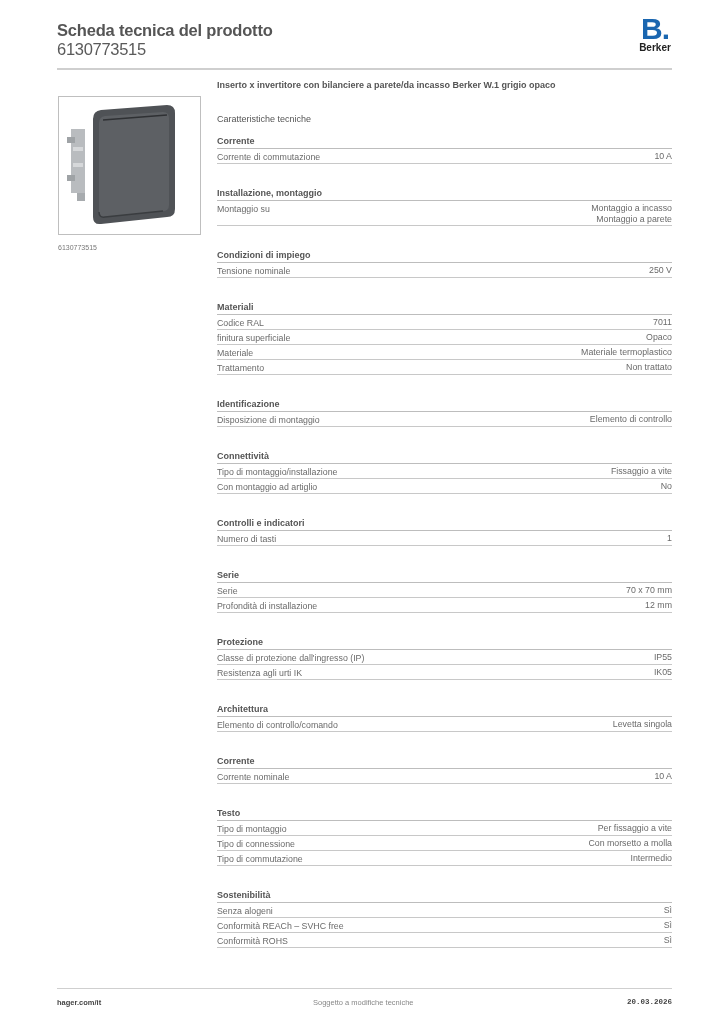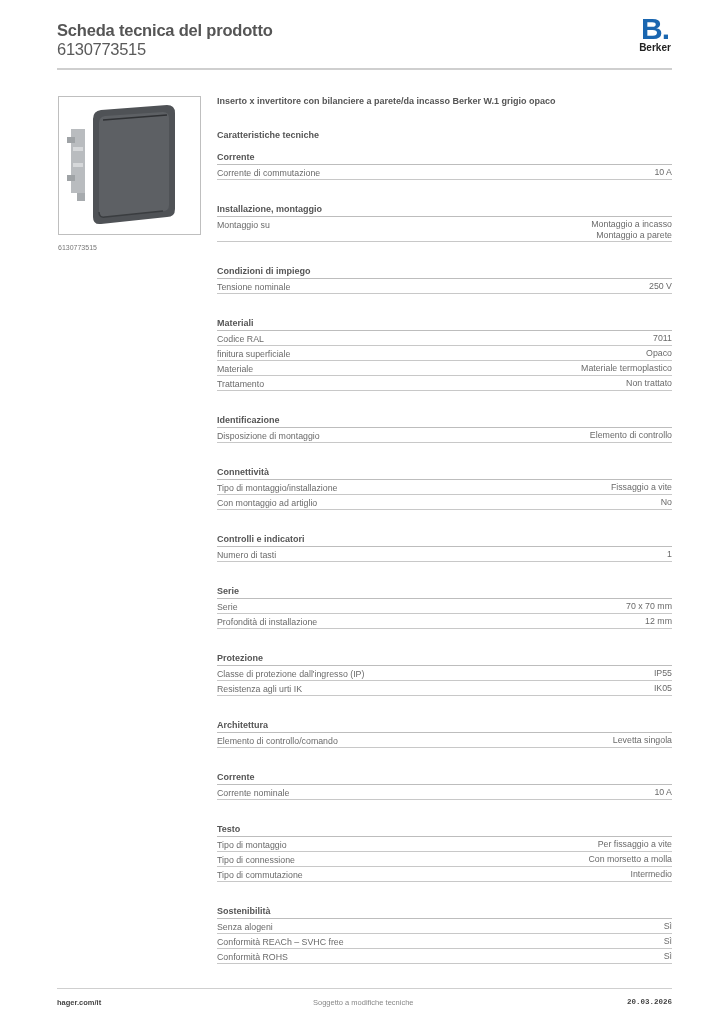--- a/index.html
+++ b/index.html
@@ -11,23 +11,23 @@
     .code { font-size: 16.5px; color: #5a5a5a; line-height: 19px; letter-spacing: -0.3px; }
     .logo { position: absolute; right: 0; top: -5px; width: 34px; height: 40px; text-align: center; }
     .logo-b { font-size: 30px; font-weight: bold; color: #1a66b0; line-height: 28px; letter-spacing: -1px; }
     .logo-b .dot { color: #1a66b0; }
     .logo-name { font-size: 10px; font-weight: bold; color: #222; line-height: 10px; }
     .header-rule { position: absolute; left: 57px; top: 68px; width: 615px; height: 2px; background: #cfcfcf; }
 
     .product-image { position: absolute; left: 58px; top: 96px; width: 143px; height: 139px; border: 1px solid #bfbfbf; background: #fff; }
     .image-caption { position: absolute; left: 58px; top: 244px; font-size: 7px; color: #777; }
 
-    .content { position: absolute; left: 217px; top: 95px; width: 455px; }
+    .content { position: absolute; left: 217px; top: 79px; width: 455px; }
     .product-name { font-size: 9px; font-weight: bold; color: #555; line-height: 12px; height: 34px; }
-    .section-title-main { font-size: 9px; font-weight: bold; color: #555; line-height: 12px; height: 22px; }
+    .section-title-main { font-size: 9px; font-weight: normal; color: #555; line-height: 12px; height: 22px; }
     .group { margin-bottom: 23px; }
     .group-title { font-size: 9px; font-weight: bold; color: #555; line-height: 12px; height: 14px; border-bottom: 1px solid #bdbdbd; }
     .row { display: flex; justify-content: space-between; align-items: flex-start; font-size: 8.8px; color: #6a6a6a; line-height: 12px; padding: 1.5px 0 0.5px 0; border-bottom: 1px solid #c8c8c8; min-height: 14.5px; }
     .row .label { flex: 1; }
     .row .value { text-align: right; }
     .row .value div { line-height: 11px; }
 
     .footer-rule { position: absolute; left: 57px; top: 988px; width: 615px; height: 1px; background: #cfcfcf; }
     .footer { position: absolute; left: 57px; top: 998px; width: 615px; font-size: 7.5px; display: flex; justify-content: space-between; }
     .footer .left { font-weight: bold; color: #444; }

